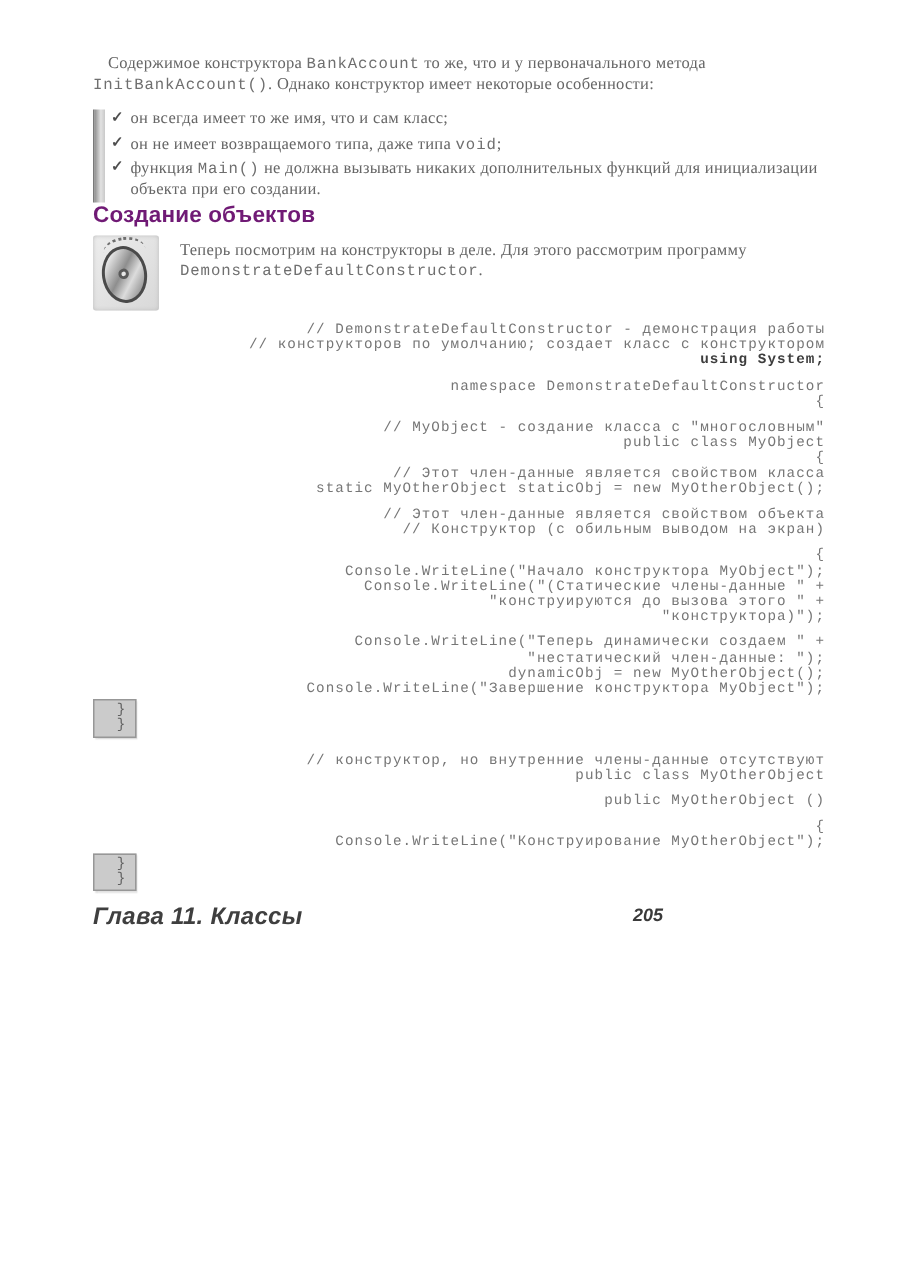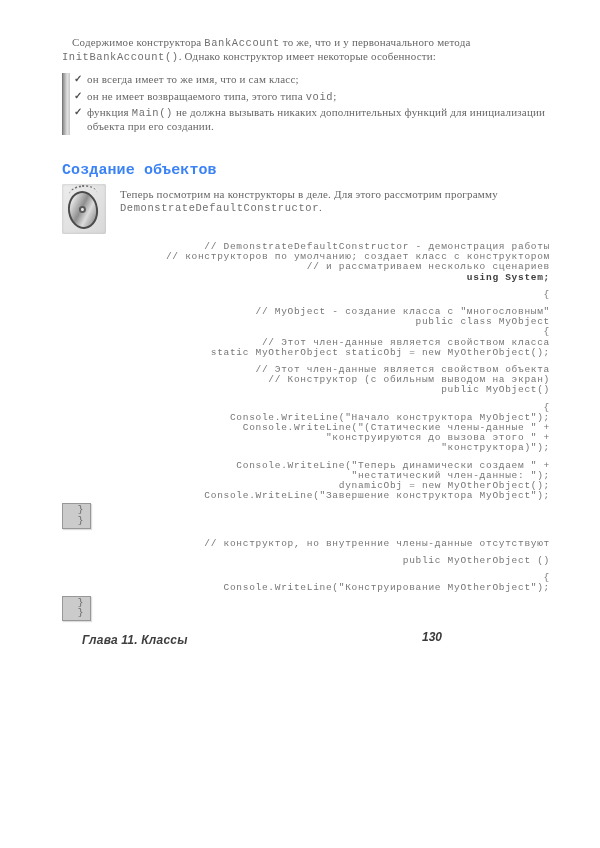--- a/index.html
+++ b/index.html
@@ -18,22 +18,22 @@
   .check-bar {
     width:8px; align-self:stretch; margin-right:4px;
     background:linear-gradient(to right,#8f8f8f,#e2e2e2 60%,#c9c9c9);
     border-left:1px solid #7a7a7a;
   }
   .check-items { flex:1; }
   .check-item { position:relative; padding-left:13px; font-size:11px; line-height:12.5px; margin-bottom:3px; letter-spacing:0.2px; }
   .check-mark { position:absolute; left:0; top:0; font-size:10px; color:#4f4f4f; font-weight:bold; }
   
   h1.section {
-    font-family:Liberation Mono, monospace; font-weight:bold; font-size:15px;
-    color:#3b82f6; letter-spacing:0.1px; margin:27px 0 5px 0;
+    font-family:Liberation Sans, sans-serif; font-weight:bold; font-size:15px;
+    color:#701a75; letter-spacing:0.1px; margin:0 0 5px 0;
   }
   
   .tip-row { display:flex; align-items:flex-start; margin-top:2px;justify-content:flex-end; }
   .cd-icon {
     width:44px; height:50px; background:linear-gradient(135deg,#ededed,#d8d8d8);
     border-radius:2px; position:relative; flex:0 0 auto;
     box-shadow:inset 0 0 3px #bdbdbd;
   }
   .cd-icon::before {
     content:""; position:absolute; top:1px; left:7px; width:28px; height:16px;
@@ -56,42 +56,42 @@
   .code-line.b { font-weight:bold; color:#3d3d3d; }
   .code-line.box {
     white-space:pre; width:max-content; background:#cbcbcb; border:1px solid #979797;
     padding:1px 6px 2px 2px; margin:2px 0 3px 0; color:#5f5f5f;
     box-shadow:1px 1px 1px #dddddd;
   }
   
   .footer { position:relative; margin-top:9px; height:16px; width:486px; }
   .footer-left {
     font-family:"Liberation Sans", sans-serif; font-style:italic; font-weight:bold;
-    font-size:12px; color:#3f3f3f; letter-spacing:0.2px;margin-left:20px;
+    font-size:16px; color:#3f3f3f; letter-spacing:0.2px;
   }
   .footer-right {
     position:absolute; left:360px; top:0;
     font-family:"Liberation Sans", sans-serif; font-style:italic; font-weight:bold;
     font-size:12px; color:#3a3a3a;
   }
 </style>
 </head>
 <body>
 
 <div class="page">
 
   <p class="para indent"><span>Содержимое конструктора </span><span class="mono">BankAccount</span><span> то же, что и у первоначального метода </span><span class="mono">InitBankAccount()</span><span>. Однако конструктор имеет некоторые особенности:</span></p>
 
   <div class="checklist">
     <div class="check-bar"></div>
     <div class="check-items">
 
         <div class="check-item"><span class="check-mark">✓</span><span>он всегда имеет то же имя, что и сам класс;</span><span class="mono"></span><span></span></div>
 
-        <div class="check-item"><span class="check-mark">✓</span><span>он не имеет возвращаемого типа, этого типа </span><span class="mono">void</span><span>;</span></div>
+        <div class="check-item"><span class="check-mark">✓</span><span>он не имеет возвращаемого типа, даже типа </span><span class="mono">void</span><span>;</span></div>
 
         <div class="check-item"><span class="check-mark">✓</span><span>функция </span><span class="mono">Main()</span><span> не должна вызывать никаких дополнительных функций для инициализации объекта при его создании.</span></div>
       </div>
   </div>
 
   <h1 class="section">Создание объектов</h1>
 
   <div class="tip-row">
     <div class="cd-icon">
       <div class="cd-disc">
@@ -100,26 +100,26 @@
     </div>
     <p class="tip-text"><span>Теперь посмотрим на конструкторы в деле. Для этого рассмотрим программу </span><span class="mono">DemonstrateDefaultConstructor</span><span>.</span></p>
   </div>
 
   <div class="code">
 
       <div class="code-line">// DemonstrateDefaultConstructor - демонстрация работы</div>
 
       <div class="code-line">// конструкторов по умолчанию; создает класс с конструктором</div>
 
-      <div class="code-line">// и рассматриваем несколько сценариев</div>
 
       <div class="code-line b">using System;</div>
 
       <div class="code-line blank"></div>
 
+      <div class="code-line">namespace DemonstrateDefaultConstructor</div>
 
       <div class="code-line">{</div>
 
       <div class="code-line blank"></div>
 
       <div class="code-line"> // MyObject - создание класса с "многословным"</div>
 
 
       <div class="code-line"> public class MyObject</div>
 
@@ -129,21 +129,20 @@
 
       <div class="code-line">  static MyOtherObject staticObj = new MyOtherObject();</div>
 
       <div class="code-line blank"></div>
 
       <div class="code-line">  // Этот член-данные является свойством объекта</div>
 
 
       <div class="code-line">  // Конструктор (с обильным выводом на экран)</div>
 
-      <div class="code-line">  public MyObject()</div>
 
       <div class="code-line blank"></div>
 
       <div class="code-line">  {</div>
 
       <div class="code-line">   Console.WriteLine("Начало конструктора MyObject");</div>
 
       <div class="code-line">   Console.WriteLine("(Статические члены-данные " +</div>
 
       <div class="code-line">                    "конструируются до вызова этого " +</div>
@@ -161,33 +160,34 @@
       <div class="code-line">   Console.WriteLine("Завершение конструктора MyObject");</div>
 
       <div class="code-line box">  }
  }</div>
 
       <div class="code-line blank"></div>
 
 
       <div class="code-line"> // конструктор, но внутренние члены-данные отсутствуют</div>
 
+      <div class="code-line"> public class MyOtherObject</div>
 
       <div class="code-line blank"></div>
 
       <div class="code-line">  public MyOtherObject ()</div>
 
       <div class="code-line blank"></div>
 
       <div class="code-line">  {</div>
 
       <div class="code-line">   Console.WriteLine("Конструирование MyOtherObject");</div>
 
       <div class="code-line box">  }
  }</div>
     </div>
 
   <div class="footer">
     <span class="footer-left">Глава 11. Классы</span>
-    <span class="footer-right">130</span>
+    <span class="footer-right">205</span>
   </div>
 
 </div>
 
 </body></html>

